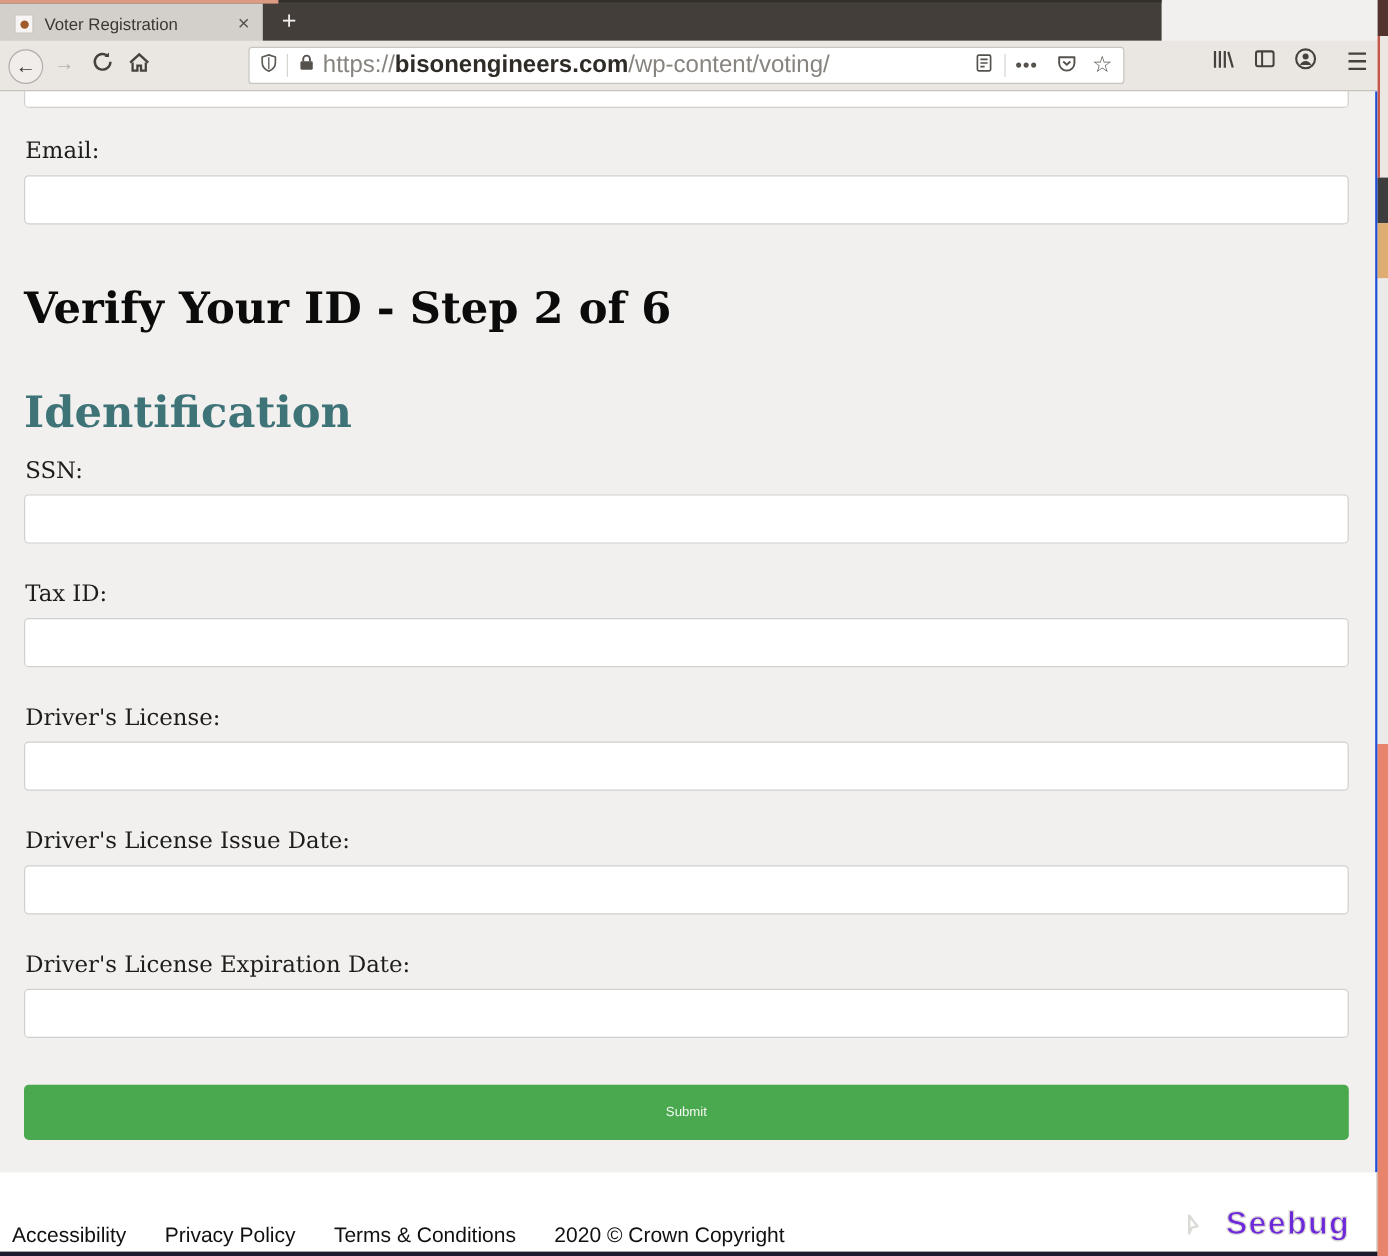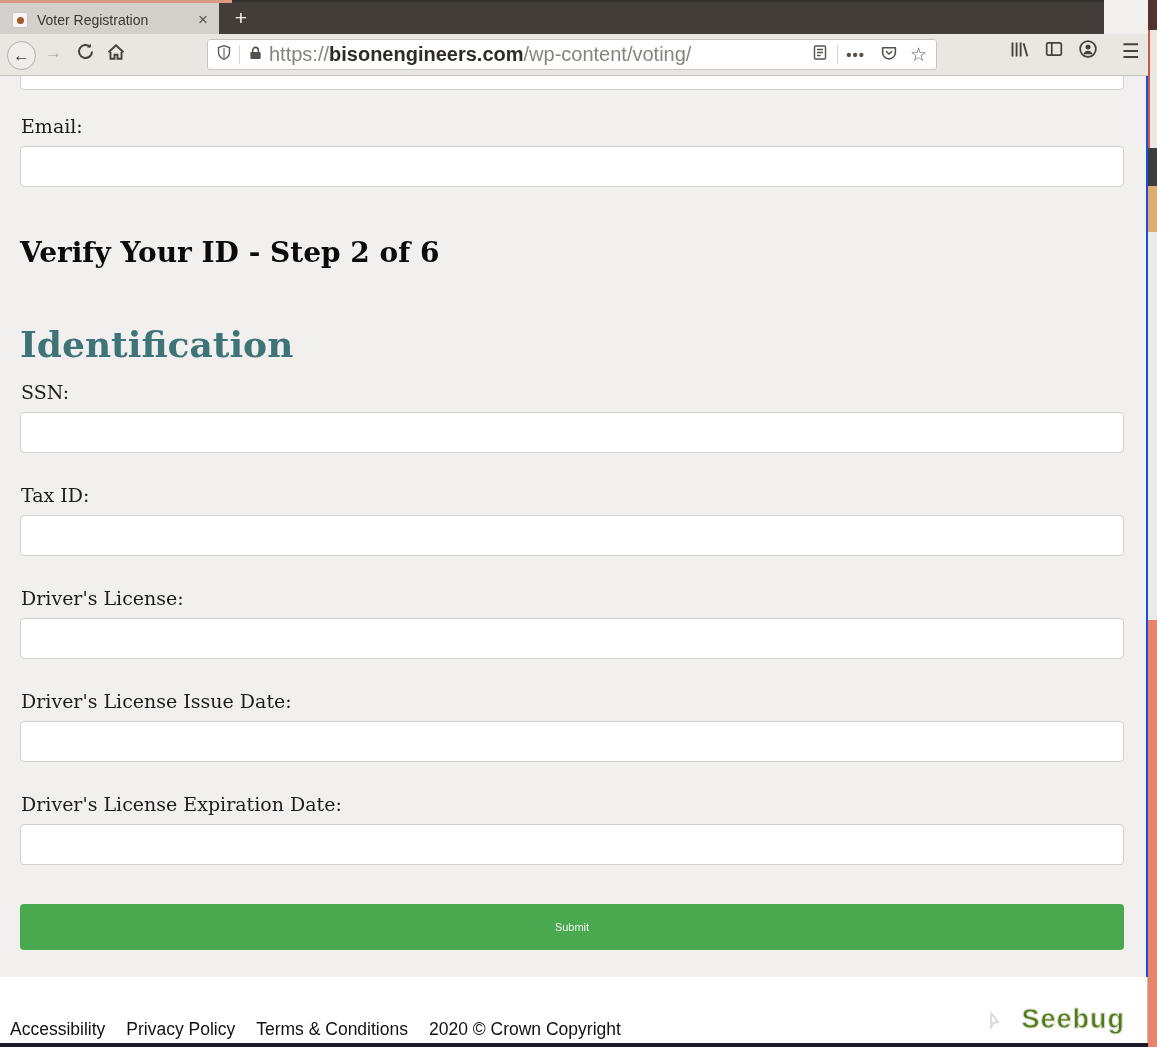--- a/index.html
+++ b/index.html
@@ -2,21 +2,21 @@
 <html><head>
 <meta charset="utf-8">
 <style>
   * { margin:0; padding:0; box-sizing:border-box; }
   html,body { width:1157px; height:1047px; }
   body { font-family:"Liberation Sans","DejaVu Sans",sans-serif; background:#f1f0ee; position:relative; overflow:hidden; }
 
   #window { position:absolute; left:0; top:0; width:1148px; height:1047px; }
 
   
-  .tabbar { position:absolute; left:0; top:0; width:1104px; height:34px; background:#433e39; border-top:2px solid #33302c; z-index:20; }
+  .tabbar { position:absolute; left:0; top:0; width:968px; height:34px; background:#433e39; border-top:2px solid #33302c; z-index:20; }
   .tab-accent { position:absolute; left:0; top:-2px; width:232px; height:3px; background:#dc9a82; }
   .tab { position:absolute; left:0; top:1px; width:219px; height:33px; background:#d3cfca; display:flex; align-items:center; padding:0 8px 0 12px; }
   .tab-favicon { width:16px; height:16px; background:#f7f5f3; border:1px solid #c9c5c1; border-radius:2px; position:relative; flex:0 0 16px; }
   .tab-favicon::after { content:""; position:absolute; left:4px; top:4px; width:7px; height:7px; border-radius:50%; background:#a05a2c; }
   .tab-title { font-size:14px; color:#3b3733; margin-left:9px; flex:1 1 auto; white-space:nowrap; overflow:hidden; }
   .tab-close { color:#57524c; font-size:17px; line-height:17px; padding:0 3px; cursor:default; }
   .newtab-btn { position:absolute; left:228px; top:4px; width:26px; height:26px; color:#f2efec; font-size:21px; line-height:24px; text-align:center; }
 
   .navbar { position:absolute; left:0; top:34px; width:1148px; height:42px; background:#eae7e3; border-bottom:1px solid #c7c3bf; z-index:20; display:flex; align-items:center; }
   .back-btn { position:absolute; left:7px; top:7px; width:29px; height:29px; border:1px solid #b2aeaa; border-radius:50%; background:#f0edea; display:flex; align-items:center; justify-content:center; font-size:17px; color:#3d3935; }
@@ -37,30 +37,30 @@
 
   .toolcluster { position:absolute; right:8px; top:5px; display:flex; align-items:center; gap:14px; }
   .hamburger { font-size:20px; color:#45413c; margin-left:10px; }
 
   
   .content { position:absolute; left:0; top:76px; width:1148px; height:901px; background:#f1f0ee; border-right:2px solid #1d4ed8; z-index:5; }
   .serif { font-family:"DejaVu Serif","Liberation Serif",serif; }
   .field-label { position:absolute; left:21px; font-size:19px; color:#1c1c1c; font-family:"DejaVu Serif","Liberation Serif",serif; }
   .text-input { position:absolute; left:20px; width:1104px; height:41px; background:#ffffff; border:1px solid #d2d0ce; border-radius:4px; font-size:16px; padding:0 10px; color:#222; }
   .partial-input { top:-27px; }
-  .step-heading { position:absolute; left:20px; top:160px; font-size:28px; font-weight:bold; color:#0b0b0b; }
+  .step-heading { position:absolute; left:20px; top:160px; font-size:36px; font-weight:bold; color:#0b0b0b; }
   .section-heading { position:absolute; left:20px; top:247px; font-size:36px; font-weight:bold; }
   .submit-btn { position:absolute; left:20px; top:828px; width:1104px; height:46px; border:none; border-radius:4px; color:#f2f8f1; font-size:11px; font-family:"Liberation Sans",sans-serif; cursor:pointer; }
 
   
   .footer { position:absolute; left:0; top:977px; width:1148px; height:70px; background:#ffffff; border-right:1px solid #c3bfbb; z-index:5; }
-  .footer-links { position:absolute; left:10px; bottom:7px; display:flex; gap:21px; font-size:17.5px; color:#111111; }
+  .footer-links { position:absolute; left:10px; bottom:7px; display:flex; gap:32px; font-size:17.5px; color:#111111; }
   .footer-links a { color:#111111; text-decoration:none; }
   .seebug { position:absolute; right:22px; bottom:8px; display:flex; align-items:center; gap:6px; color:#e3e1de; }
-  .seebug-text { font-size:27px; font-weight:bold; letter-spacing:1px; color:#4d7c0f; -webkit-text-stroke:1px #dcdad7; }
+  .seebug-text { font-size:27px; font-weight:bold; letter-spacing:1px; color:#6d28d9; -webkit-text-stroke:1px #dcdad7; }
   .bottom-line { position:absolute; left:0; top:1043px; width:1148px; height:4px; background:#1c1b2e; z-index:6; }
 
   
   .edge-strip { position:absolute; left:1148px; top:0; width:9px; height:1047px; z-index:30; }
   .edge-strip .seg { position:absolute; left:0; width:9px; }
 </style>
 </head>
 <body>
 
 <div id="window">

